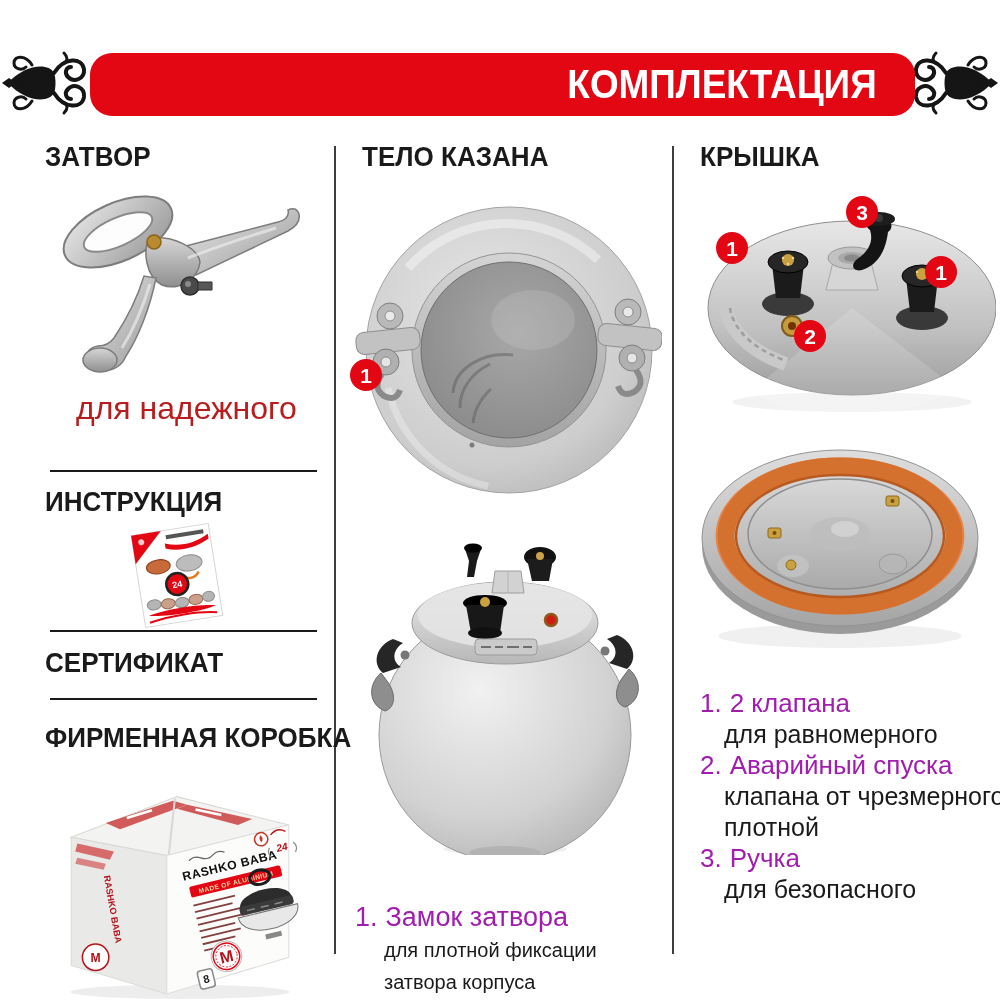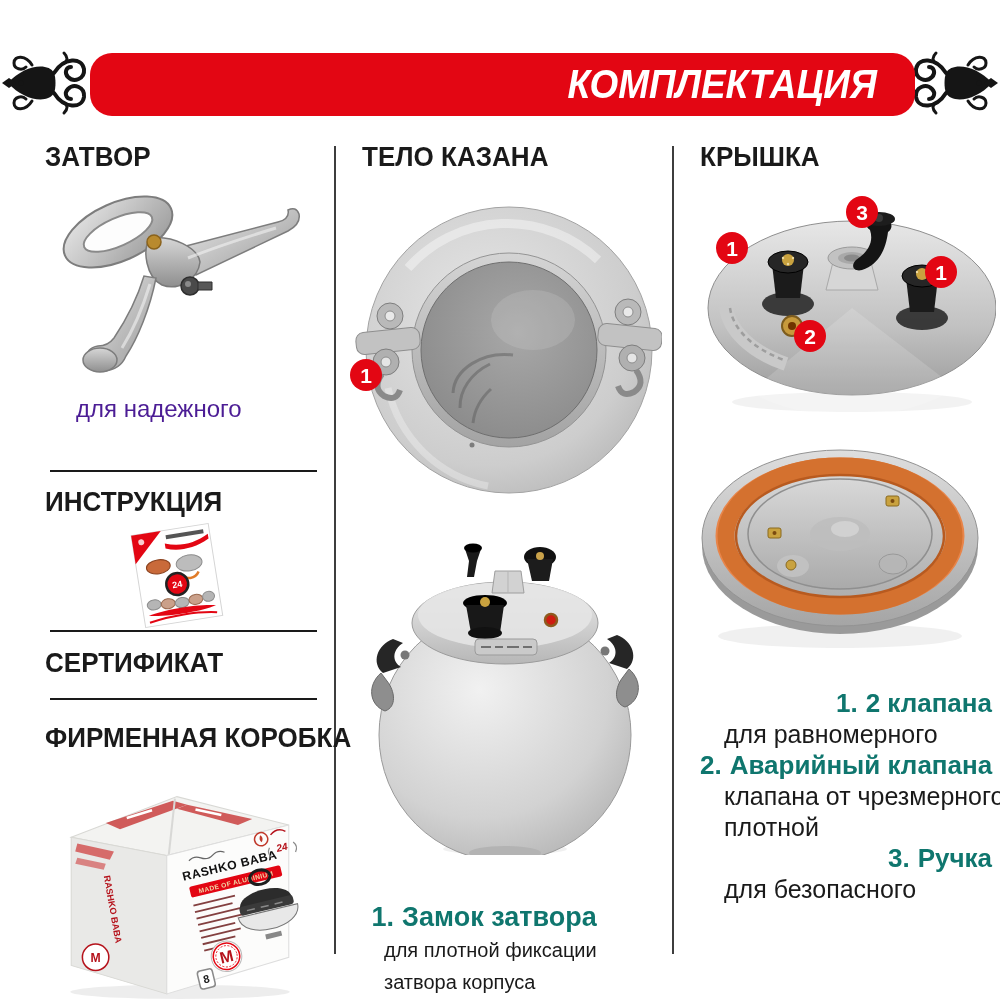--- a/index.html
+++ b/index.html
@@ -3,38 +3,38 @@
 <meta charset="utf-8">
 <style>
   html,body{margin:0;padding:0;background:#fff;}
   #canvas{position:relative;width:1000px;height:1000px;background:#fff;overflow:hidden;
           font-family:"Liberation Sans",sans-serif;color:#1a1a1a;}
   .abs{position:absolute;}
   svg text{font-family:"Liberation Sans",sans-serif;}
 
   
   .banner{left:90px;top:53px;width:825px;height:63px;background:#e30613;border-radius:22px;
-          display:flex;align-items:center;justify-content:flex-end;padding-right:38px;box-sizing:border-box;font-style:italic;}
+          display:flex;align-items:center;justify-content:flex-end;padding-right:38px;box-sizing:border-box;}
   .banner-title{font-size:41px;font-weight:bold;color:#fff;white-space:nowrap;
                 transform:scaleX(.9);transform-origin:100% 50%;}
   .orn{left:2px;top:48px;width:88px;height:70px;}
   .orn-r{left:auto;right:2px;transform:scaleX(-1);}
 
   
   .vdiv{top:146px;height:808px;width:2px;background:#3d3d3d;}
   .hdiv{left:50px;width:267px;height:2px;background:#1a1a1a;}
 
   
   .colhead{font-size:28px;font-weight:bold;white-space:nowrap;
            transform:scaleX(.93);transform-origin:0 50%;}
 
-  .caption{font-size:24px;line-height:33px;color:#4c1d95;}
+  .caption{font-size:32px;line-height:33px;color:#b91c1c;}
 
   
-  .item-head{font-size:26px;font-weight:bold;color:#0f766e;line-height:31px;white-space:nowrap;text-align:right;}
+  .item-head{font-size:26px;font-weight:normal;color:#a21caf;line-height:31px;white-space:nowrap;}
   .item-head .num{margin-right:8px;}
   .item-cap{font-size:25px;line-height:31px;color:#1a1a1a;margin-left:24px;white-space:nowrap;}
   .mid-item .item-head{font-size:27px;line-height:34px;}
   .mid-item .item-cap{font-size:20px;line-height:32px;margin-left:29px;}
 </style>
 </head>
 <body>
 
 <div id="canvas">
 
@@ -399,21 +399,21 @@
 
     <div>
       <div class="item-head">
         <span class="num">1.</span><span>2 клапана</span>
       </div>
       <div class="item-cap">для равномерного</div>
     </div>
 
     <div>
       <div class="item-head">
-        <span class="num">2.</span><span>Аварийный клапана</span>
+        <span class="num">2.</span><span>Аварийный спуска</span>
       </div>
       <div class="item-cap">клапана от чрезмерного</div>
       <div class="item-cap">плотной</div>
     </div>
 
     <div>
       <div class="item-head">
         <span class="num">3.</span><span>Ручка</span>
       </div>
       <div class="item-cap">для безопасного</div>

